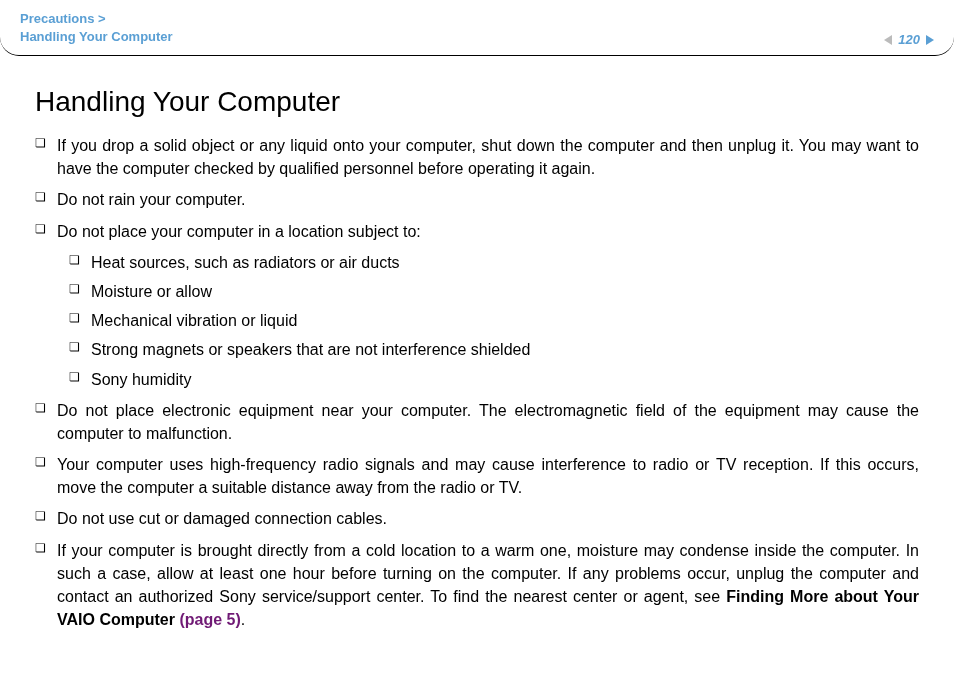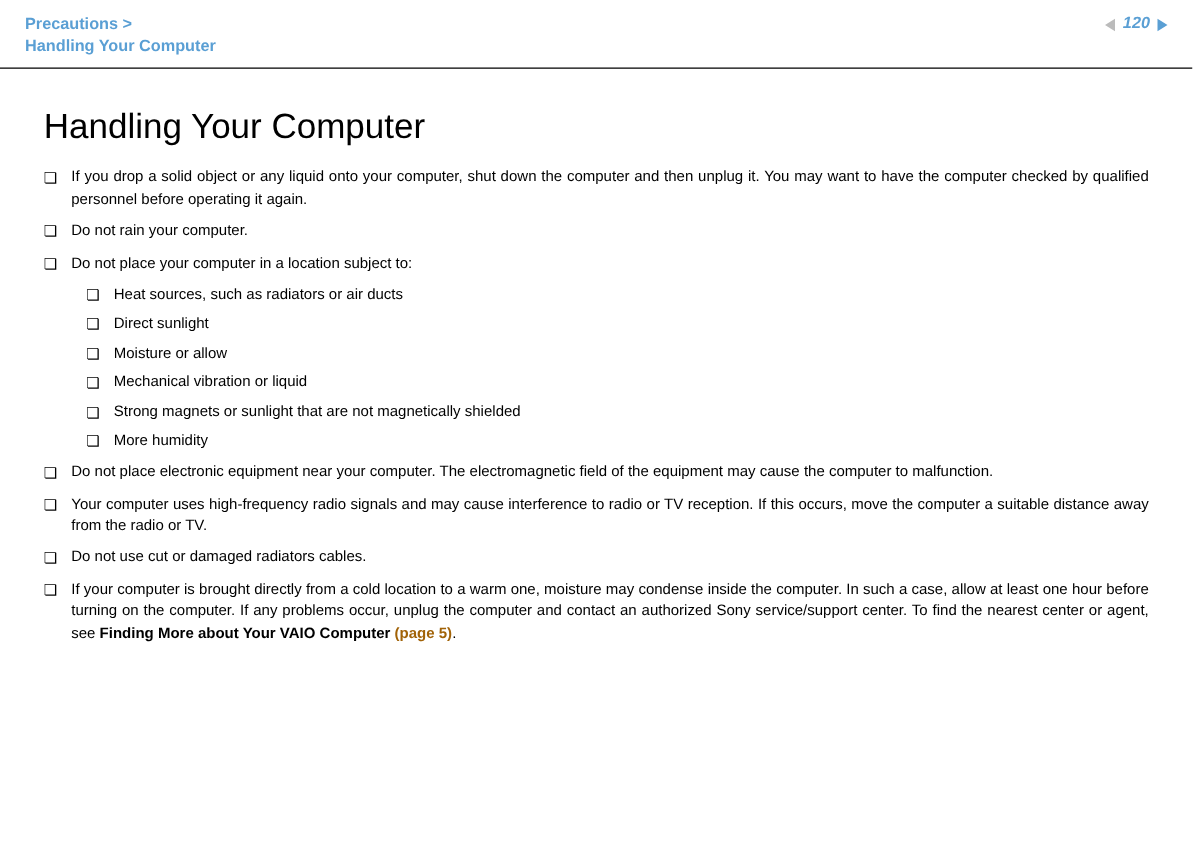--- a/index.html
+++ b/index.html
@@ -10,32 +10,33 @@
     width: 954px;
     height: 674px;
     position: relative;
   }
   .header {
     display: flex;
     justify-content: space-between;
     align-items: flex-start;
     padding: 10px 20px 8px 20px;
     border-bottom: 1px solid #000;
+    border-radius: 19px;
   }
   .breadcrumb {
     font-size: 13px;
     font-weight: bold;
     color: #5a9fd4;
     line-height: 1.4;
   }
   .page-nav {
     display: flex;
-    align-items: flex-end;
+    align-items: center;
     gap: 6px;
-    margin-top: 0;
+    margin-top: 22px;
   }
   .arrow-left, .arrow-right {
     width: 0; height: 0;
     border-top: 5px solid transparent;
     border-bottom: 5px solid transparent;
   }
   .arrow-left { border-right: 8px solid #bbb; }
   .arrow-right { border-left: 8px solid #5a9fd4; }
   .page-num {
     font-size: 13px;
@@ -48,21 +49,21 @@
   }
   h1 {
     font-size: 28px;
     font-weight: normal;
     margin-bottom: 16px;
   }
   ul {
     list-style: none;
   }
   li {
-    font-size: 12px;
+    font-size: 16px;
     line-height: 1.45;
     margin-bottom: 8px;
     padding-left: 22px;
     position: relative;
     text-align: justify;
   }
   li::before {
     content: "❏";
     position: absolute;
     left: 0;
@@ -70,21 +71,21 @@
     font-size: 12px;
   }
   ul.sub {
     margin-top: 8px;
     margin-left: 12px;
   }
   ul.sub li {
     margin-bottom: 6px;
   }
   .bold { font-weight: bold; margin-top: 26px; }
-  .link { color: #a16207; font-weight: bold; }
+  .link { color: #701a75; font-weight: bold; }
 </style>
 </head>
 <body>
 
 <div class="header">
   <div class="breadcrumb">
     <div>Precautions &gt;</div>
     <div>Handling Your Computer</div>
   </div>
   <div class="page-nav">
@@ -94,24 +95,23 @@
   </div>
 </div>
 
 <div class="content">
   <h1>Handling Your Computer</h1>
   <ul id="main-list">
       <li>If you drop a solid object or any liquid onto your computer, shut down the computer and then unplug it. You may want to have the computer checked by qualified personnel before operating it again.</li>
       <li>Do not rain your computer.</li>
       <li>Do not place your computer in a location subject to:<ul class="sub">
           <li>Heat sources, such as radiators or air ducts</li>
-          <li>Direct sunlight</li>
           <li>Moisture or allow</li>
           <li>Mechanical vibration or liquid</li>
-          <li>Strong magnets or sunlight that are not magnetically shielded</li>
-          <li>More humidity</li>
+          <li>Strong magnets or speakers that are not interference shielded</li>
+          <li>Sony humidity</li>
         </ul></li>
       <li>Do not place electronic equipment near your computer. The electromagnetic field of the equipment may cause the computer to malfunction.</li>
       <li>Your computer uses high-frequency radio signals and may cause interference to radio or TV reception. If this occurs, move the computer a suitable distance away from the radio or TV.</li>
-      <li>Do not use cut or damaged radiators cables.</li>
+      <li>Do not use cut or damaged connection cables.</li>
       <li><span>If your computer is brought directly from a cold location to a warm one, moisture may condense inside the computer. In such a case, allow at least one hour before turning on the computer. If any problems occur, unplug the computer and contact an authorized Sony service/support center. To find the nearest center or agent, see </span><span class="bold">Finding More about Your VAIO Computer </span><span class="link">(page 5)</span><span>.</span></li>
     </ul>
 </div>
 
 </body></html>

